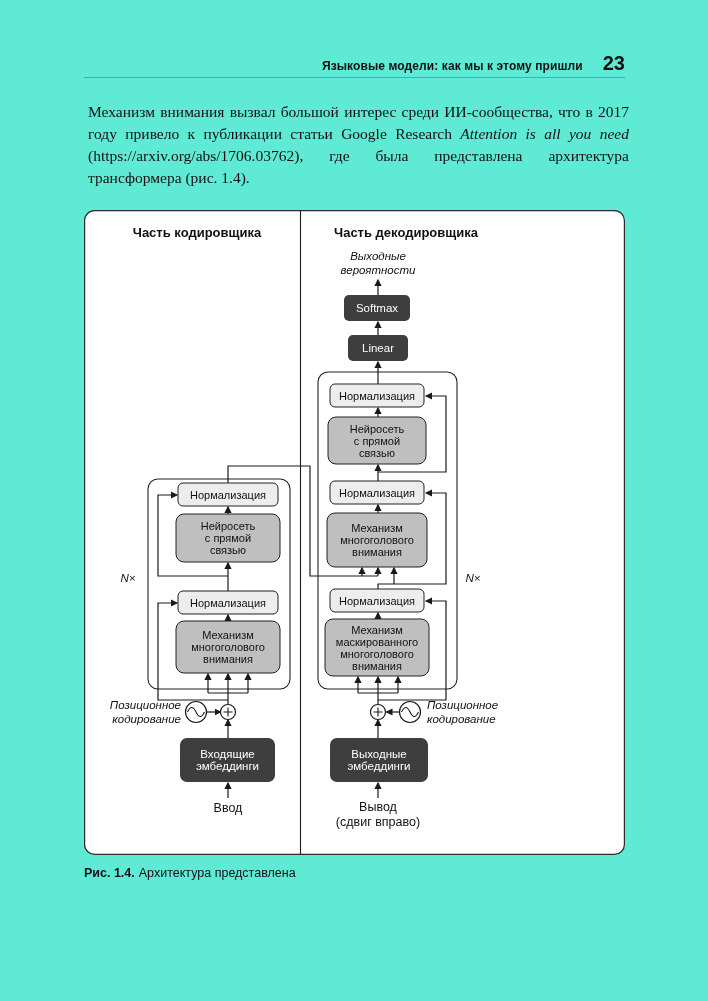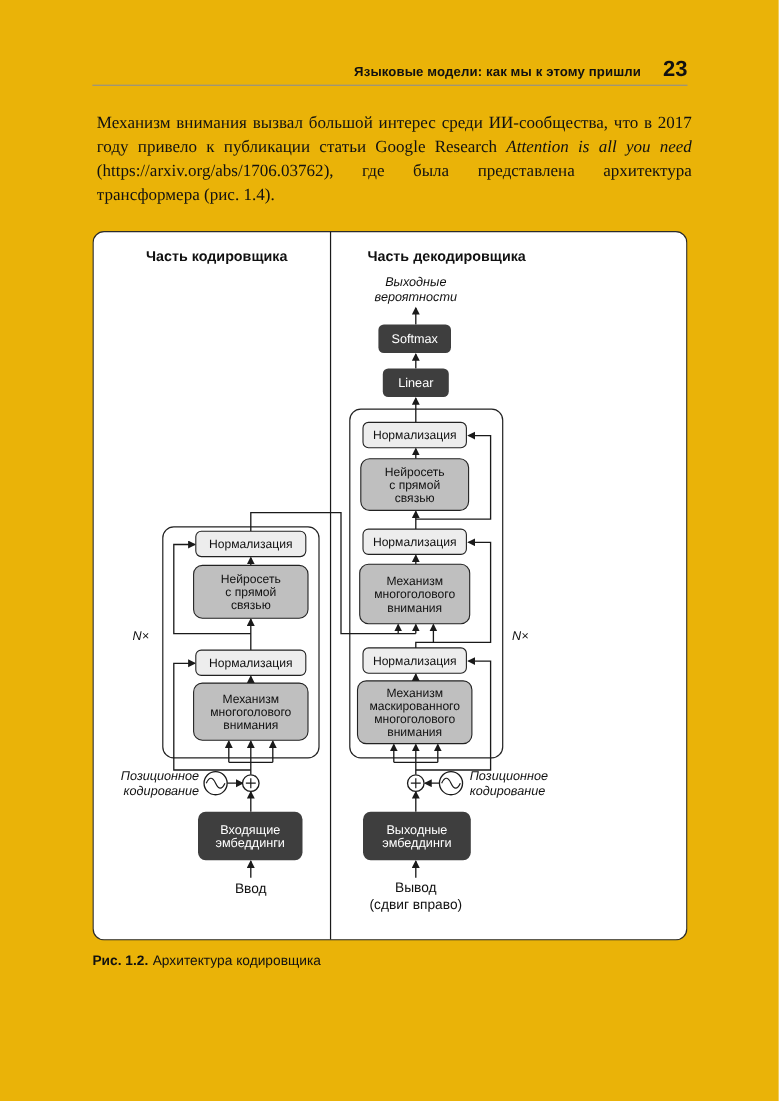--- a/index.html
+++ b/index.html
@@ -1,16 +1,16 @@
 <!DOCTYPE html>
 <html><head>
 <meta charset="utf-8">
 <style>
   html,body{margin:0;padding:0;background:#fff;}
-  .page{position:relative;width:708px;height:1001px;background:#eab308;overflow:hidden;
+  .page{position:relative;width:708px;height:1001px;background:#5eead4;overflow:hidden;
         font-family:"Liberation Serif", serif;color:#111;border-bottom:1px solid #d8d8d8;}
   .header{position:absolute;left:84px;top:52px;width:541px;display:flex;justify-content:flex-end;
           align-items:baseline;gap:20px;font-family:"Liberation Sans", sans-serif;}
   .running{font-weight:bold;font-size:12px;letter-spacing:.1px;}
   .pagenum{font-weight:bold;font-size:20px;}
   .rule{position:absolute;left:84px;top:77px;width:541px;height:1px;background:#8f8f8f;}
   .body-text{position:absolute;left:84px;top:97px;width:541px;font-size:15.5px;line-height:22px;
              text-align:justify;margin:4px;}
   .body-text em{font-style:italic;}
   .figure{position:absolute;left:84px;top:210px;width:541px;height:645px;}
@@ -172,15 +172,15 @@
       <text class="white" x="143.5" y="560">эмбеддинги</text>
       <text class="white" x="295" y="548">Выходные</text>
       <text class="white" x="295" y="560">эмбеддинги</text>
 
       <text class="md" x="144" y="602">Ввод</text>
       <text class="md" x="294" y="601">Вывод</text>
       <text class="md" x="294" y="616">(сдвиг вправо)</text>
     </svg>
   </div>
 
-  <p class="caption"><span class="cap-label">Рис. 1.2.</span><span class="cap-text">Архитектура кодировщика</span></p>
+  <p class="caption"><span class="cap-label">Рис. 1.4.</span><span class="cap-text">Архитектура представлена</span></p>
 
 </div>
 
 </body></html>

